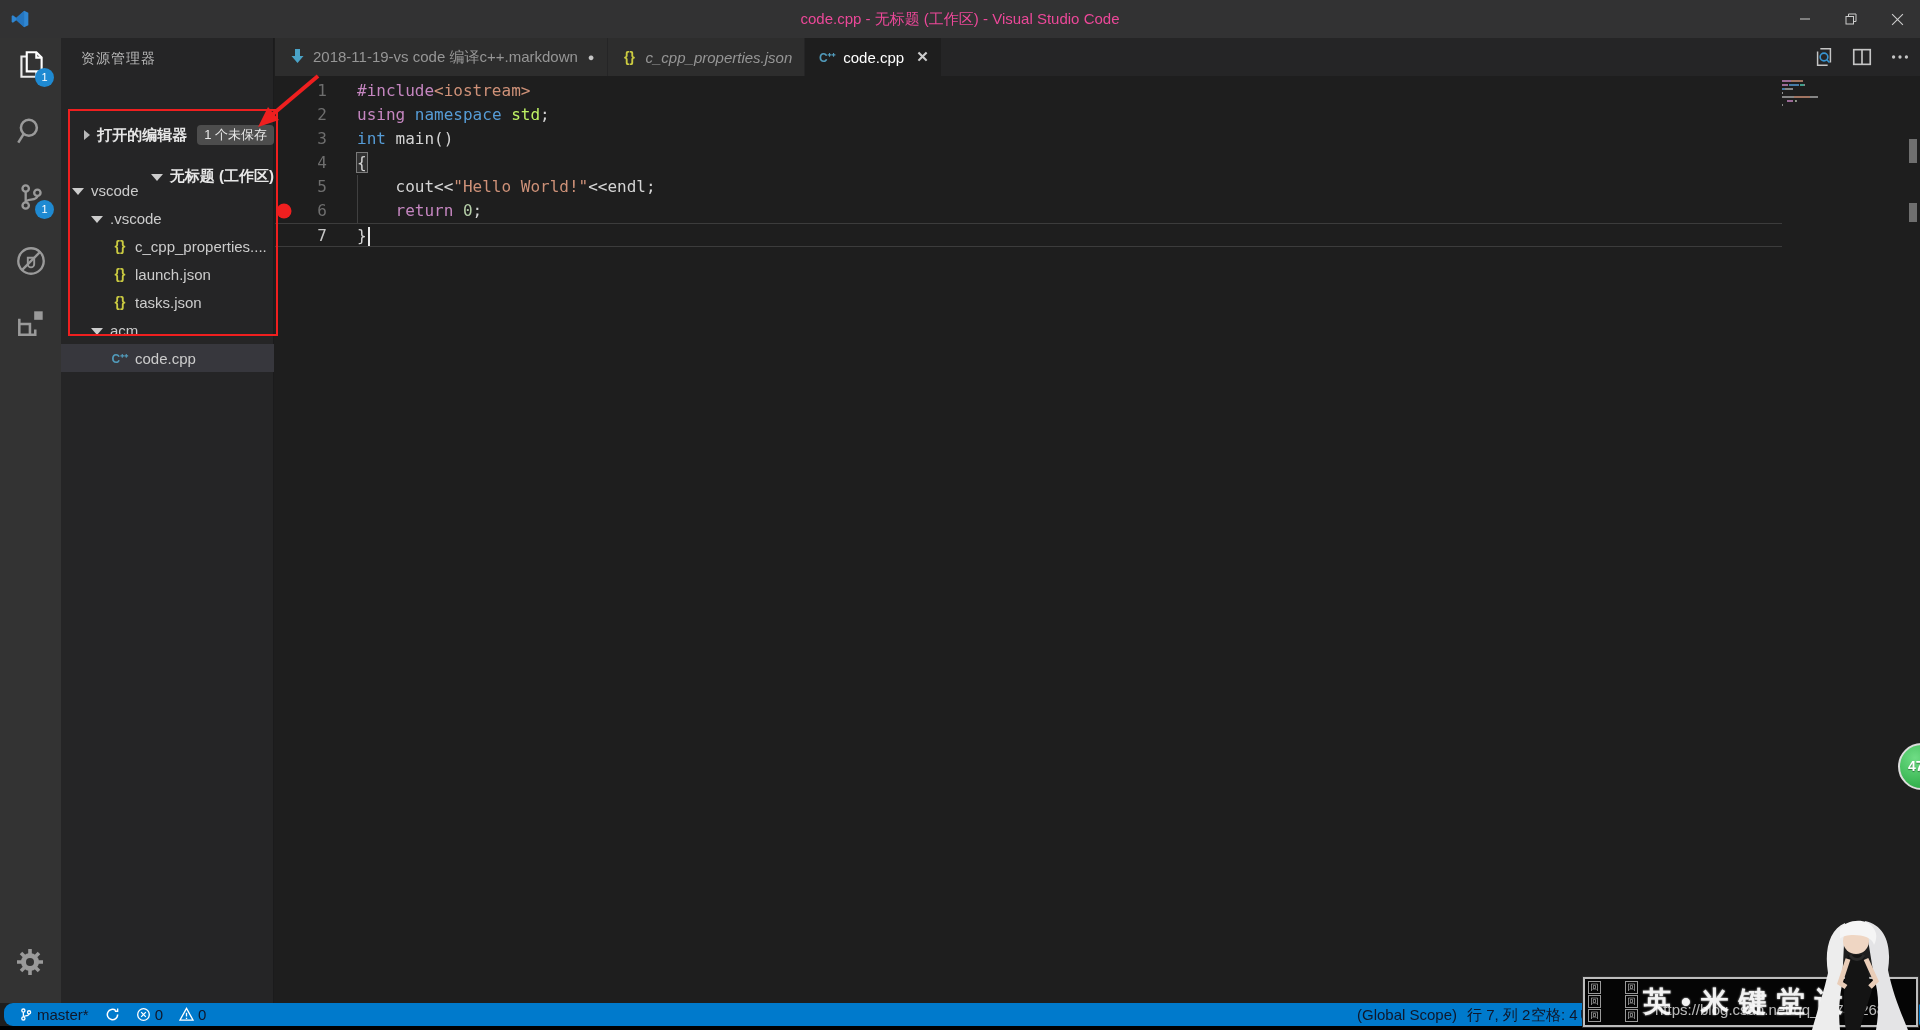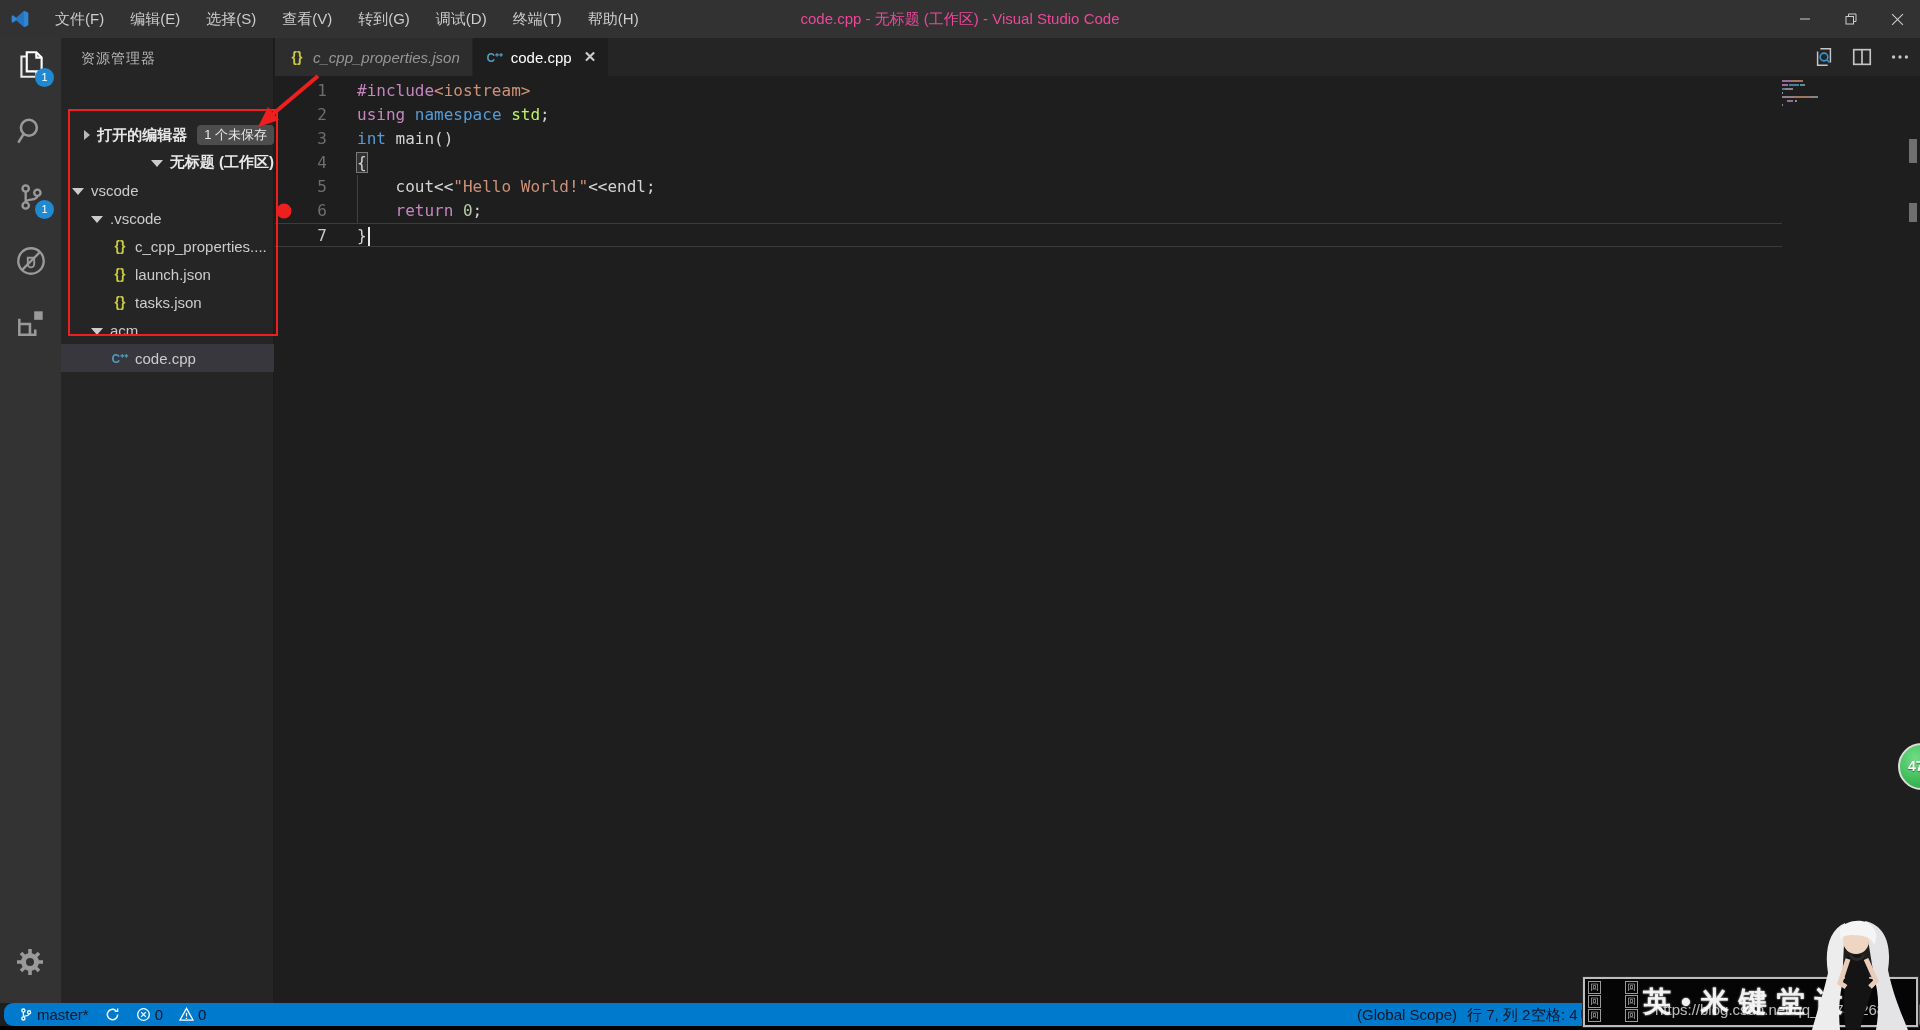--- a/index.html
+++ b/index.html
@@ -24,21 +24,21 @@
   .ab-badge { position:absolute; right:-6px; bottom:-5px; width:19px; height:19px; border-radius:50%;
     background:#1f8ad2; color:#fff; font-size:11px; line-height:19px; text-align:center; }
 
   
   #sidebar { position:absolute; left:61px; top:38px; width:213px; height:965px; background:#252526;
     color:#cccccc; font-size:15px; border-right:1px solid #1b1b1c; }
   #sidebar-title { position:absolute; left:20px; top:12px; font-size:14px; color:#b8b8b8; letter-spacing:1px; }
   .sb-row { position:absolute; left:0; width:213px; display:flex; align-items:center; white-space:nowrap; overflow:hidden; }
   .sb-header { font-weight:bold; color:#e7e7e7;justify-content:flex-end; }
   #open-editors { top:84px; height:26px; }
-  #workspace-header { top:110px; height:28px; }
+  #workspace-header { top:124px; height:28px; }
   #outline-header { top:977px; height:26px; background:#2f2f30; border-top:1px solid #1b1b1c; }
   .badge-pill { margin-left:10px; background:#4d4d4d; color:#e8e8e8; font-weight:normal; font-size:13px;
     padding:1px 7px; border-radius:4px; }
   .tw { display:inline-block; width:0; height:0; margin:0 7px 0 14px; flex:none; }
   .tw-col { border-top:5px solid transparent; border-bottom:5px solid transparent; border-left:6px solid #b8b8b8; }
   .tw-exp { border-left:6px solid transparent; border-right:6px solid transparent; border-top:7px solid #cccccc; margin-top:3px; }
   #tree { position:absolute; left:0; top:138px; width:213px; }
   .tree-row { height:28px; display:flex; align-items:center; white-space:nowrap; overflow:hidden; cursor:pointer; }
   .tree-row.selected { background:#37373d; }
   .file-icon { display:inline-block; width:20px; margin-right:5px; text-align:center; font-weight:bold; flex:none; }
@@ -107,30 +107,20 @@
 </head>
 <body>
 
 <div id="app">
 
   <div id="titlebar">
     <svg id="vscode-logo" width="20" height="20" viewBox="0 0 24 24">
       <path fill="#2f86d2" d="M17 2 L22 4.5 V19.5 L17 22 L7.5 13.5 L3.5 16.5 L2 15.5 V8.5 L3.5 7.5 L7.5 10.5 Z"></path>
       <path fill="#1e6ab0" d="M17 2 L17 22 L7.5 13.5 L7.5 10.5 Z" opacity=".55"></path>
     </svg>
-    <div id="menubar">
-        <div class="menu-item">文件(F)</div>
-        <div class="menu-item">编辑(E)</div>
-        <div class="menu-item">选择(S)</div>
-        <div class="menu-item">查看(V)</div>
-        <div class="menu-item">转到(G)</div>
-        <div class="menu-item">调试(D)</div>
-        <div class="menu-item">终端(T)</div>
-        <div class="menu-item">帮助(H)</div>
-      </div>
     <div id="win-title">code.cpp - 无标题 (工作区) - Visual Studio Code</div>
     <div id="win-controls">
       <div class="win-btn">
         <svg width="12" height="12" viewBox="0 0 12 12">
             <path stroke="#cccccc" stroke-width="1" d="M1 6 H11"></path>
           </svg>
       </div>
       <div class="win-btn">
         <svg width="12" height="12" viewBox="0 0 12 12" fill="none" stroke="#cccccc">
           <rect x="1" y="3.5" width="7.5" height="7.5"></rect>
@@ -234,20 +224,27 @@
           <span>code.cpp</span>
         </div>
       </div>
     <div class="sb-row sb-header" id="outline-header">
       <span class="tw tw-col"></span>
       <span>大纲</span>
     </div>
   </div>
 
   <div id="tabbar">
+      <div class="tab">
+        <span class="file-icon md-glyph"><svg width="13" height="14" viewBox="0 0 12 14">
+            <path fill="#4aa3c7" d="M6 14 L0 7 H3.5 V0 H8.5 V7 H12 Z"></path>
+          </svg></span>
+        <span class="tab-label">2018-11-19-vs code 编译c++.markdown</span>
+        <span class="tab-dirty">●</span>
+      </div>
       <div class="tab preview">
         <span class="file-icon json-glyph">{}</span>
         <span class="tab-label">c_cpp_properties.json</span>
       </div>
       <div class="tab active">
         <span class="file-icon cpp-glyph">C⁺⁺</span>
         <span class="tab-label">code.cpp</span>
         <span class="tab-close">✕</span>
       </div>
     </div>

